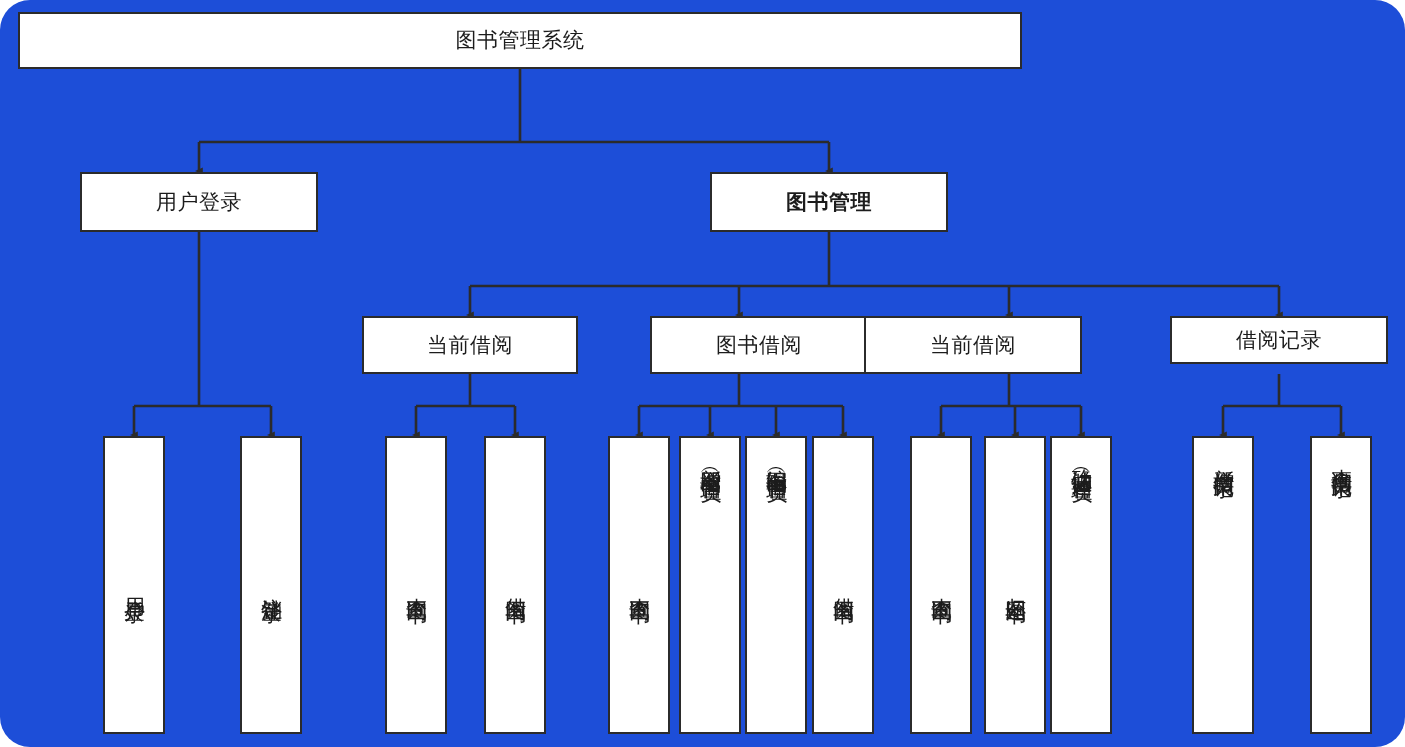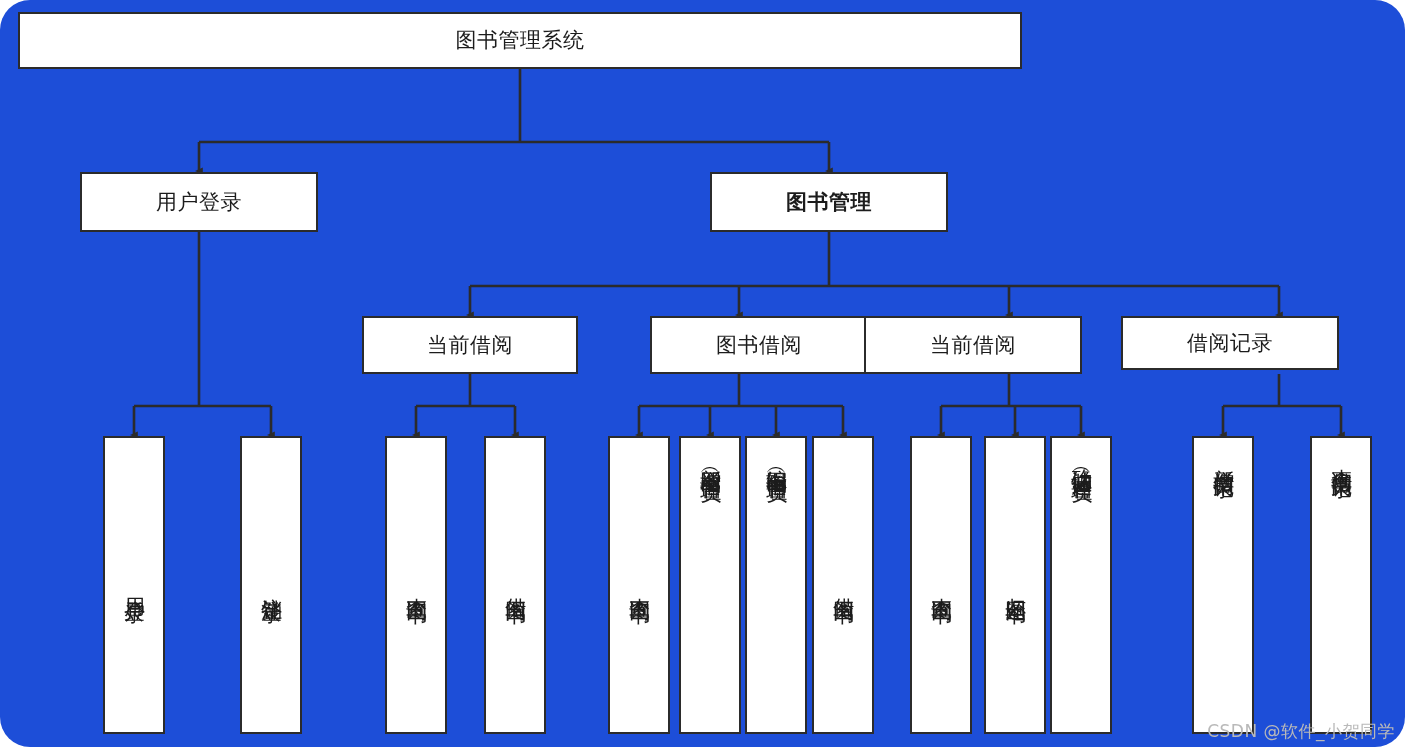--- a/index.html
+++ b/index.html
@@ -132,21 +132,21 @@
       </div>
       <div class="node" style="left: 362px; top: 316px; width: 216px; height: 58px;">
         <span class="node-label">当前借阅</span>
       </div>
       <div class="node" style="left: 650px; top: 316px; width: 218px; height: 58px;">
         <span class="node-label">图书借阅</span>
       </div>
       <div class="node" style="left: 864px; top: 316px; width: 218px; height: 58px;">
         <span class="node-label">当前借阅</span>
       </div>
-      <div class="node" style="left: 1121px; top: 316px; width: 218px; height: 54px;">
+      <div class="node" style="left: 1170px; top: 316px; width: 218px; height: 48px;">
         <span class="node-label">借阅记录</span>
       </div>
       <div class="node vertical centered" style="left: 103px; top: 436px; width: 62px; height: 298px;">
         <span class="node-label">用户登录</span>
       </div>
       <div class="node vertical centered" style="left: 240px; top: 436px; width: 62px; height: 298px;">
         <span class="node-label">注销登录</span>
       </div>
       <div class="node vertical centered" style="left: 385px; top: 436px; width: 62px; height: 298px;">
         <span class="node-label">查询图书</span>
@@ -176,14 +176,13 @@
         <span class="node-label">确认归还（管理员）</span>
       </div>
       <div class="node vertical" style="left: 1192px; top: 436px; width: 62px; height: 298px;">
         <span class="node-label">新增借阅记录</span>
       </div>
       <div class="node vertical" style="left: 1310px; top: 436px; width: 62px; height: 298px;">
         <span class="node-label">查询借阅记录</span>
       </div>
     </div>
 
-  <div id="watermark">CSDN @软件_小贺同学</div>
 </div>
 
 </body></html>

